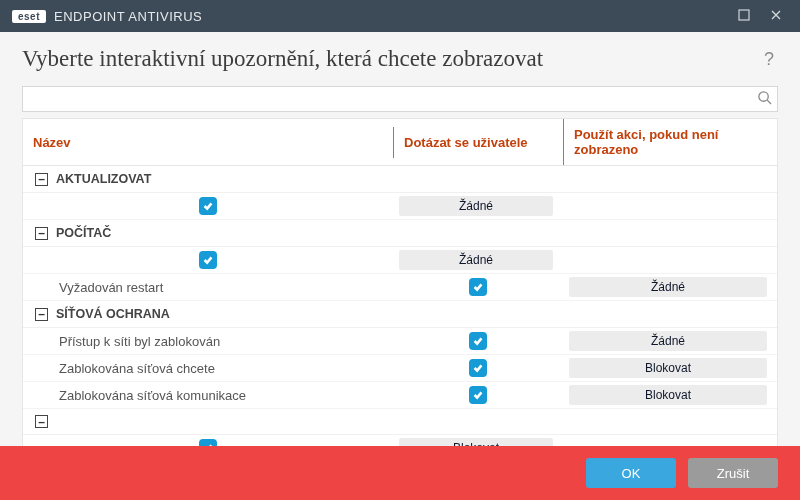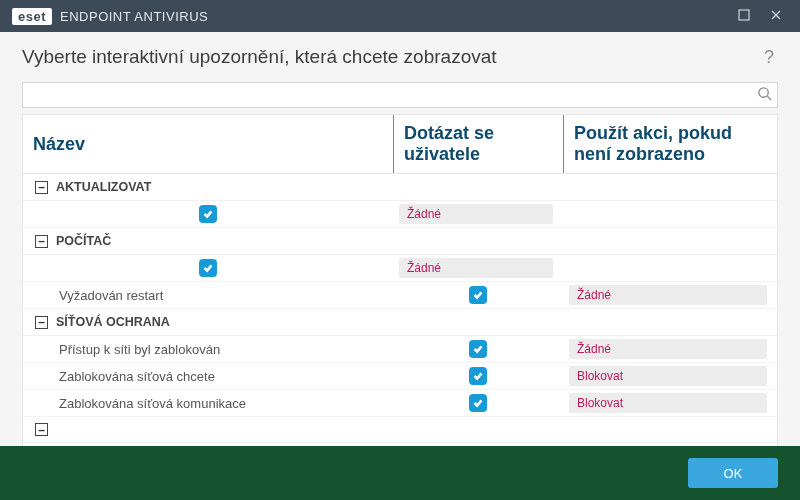--- a/index.html
+++ b/index.html
@@ -24,21 +24,21 @@
     display: flex;
     align-items: center;
     gap: 8px;
     font-size: 13px;
     letter-spacing: .5px;
   }
   .titlebar .brand .eset {
     background: #fff;
     color: #3d4a57;
     font-weight: 700;
-    font-size: 13px;
+    font-size: 10px;
     padding: 1px 6px;
     border-radius: 2px;
     letter-spacing: .5px;
   }
   .titlebar .brand .product {
     font-weight: 400;
     color: #e6e9ec;
   }
   .titlebar .spacer { flex: 1; }
   .titlebar .winbtn {
@@ -52,24 +52,25 @@
   }
   .titlebar .winbtn svg { width: 12px; height: 12px; }
 
   
   .header {
     padding: 14px 22px 10px 22px;
     display: flex;
     align-items: center;
   }
   .header h1 {
-    font-size: 19px;
+    font-size: 23px;
     font-weight: 400;
     color: #3d3d3d;
     flex: 1;
+    font-family: Liberation Serif, serif;
   }
   .header .help {
     color: #8a8a8a;
     font-size: 18px;
     cursor: pointer;
     padding: 0 4px;
   }
 
   
   .searchrow {
@@ -104,22 +105,22 @@
     border: 1px solid #e6e6e6;
   }
   .thead, .trow {
     display: grid;
     grid-template-columns: 370px 170px 1fr;
     align-items: center;
   }
   .thead {
     border-bottom: 1px solid #e6e6e6;
     font-weight: 700;
-    color: #0c4a6e;
-    font-size: 18px;
+    color: #c2410c;
+    font-size: 13px;
   }
   .thead > div { padding: 8px 10px; }
   .thead > div + div { border-left: 1px solid #ec4899; }
 
   .tbody {
     height: 298px;
     overflow-y: auto;
     overflow-x: auto;
   }
 
@@ -156,26 +157,27 @@
     display: flex;
     justify-content: center;
     padding: 3px 0;
   }
   .trow .caction {
     padding: 3px 10px 3px 6px;
   }
   .chip {
     height: 20px;
     background: #ececec;
-    color: #be185d;
+    color: #0f172a;
     font-size: 12px;
     padding: 2px 8px;
     border-radius: 2px;
     display: block;
     line-height: 16px;
+    text-align: center;
   }
 
   
   .cbx {
     width: 18px; height: 18px;
     border-radius: 4px;
     background: #179bd7;
     display: flex; align-items: center; justify-content: center;
     cursor: pointer;
   }
@@ -197,21 +199,21 @@
   }
 
   
   .footer {
     position: absolute;
     bottom: 0; left: 0; right: 0;
     padding: 12px 22px;
     display: flex;
     justify-content: flex-end;
     gap: 12px;
-    background: #14532d;
+    background: #ef4444;
   }
   .btn {
     min-width: 90px;
     height: 30px;
     border: none;
     border-radius: 3px;
     font-size: 13px;
     cursor: pointer;
     color: #fff;
   }
@@ -373,13 +375,14 @@
         </div>
       </div>
     </div>
   <div class="hscroll">
     <div class="thumb"></div>
   </div>
 </div>
 
 <div class="footer">
   <button class="btn btn-primary">OK</button>
+  <button class="btn btn-secondary">Zrušit</button>
 </div>
 
 </body></html>

